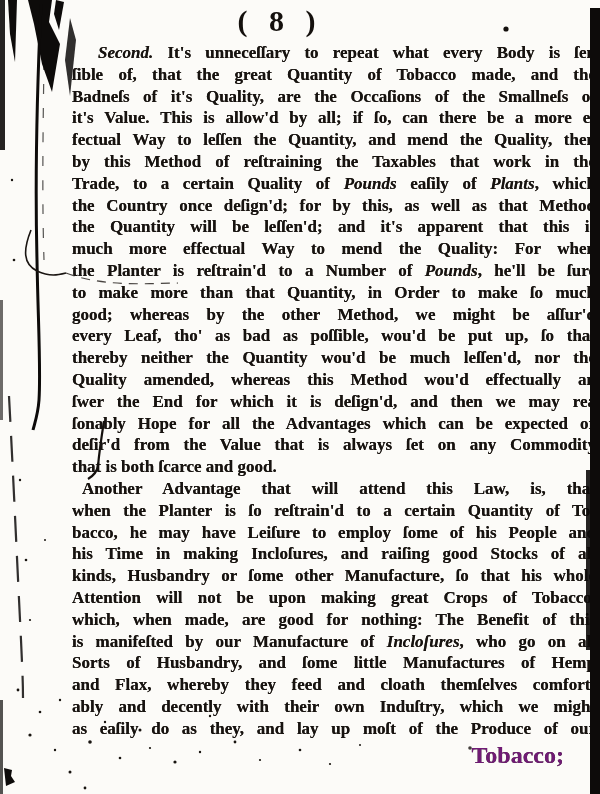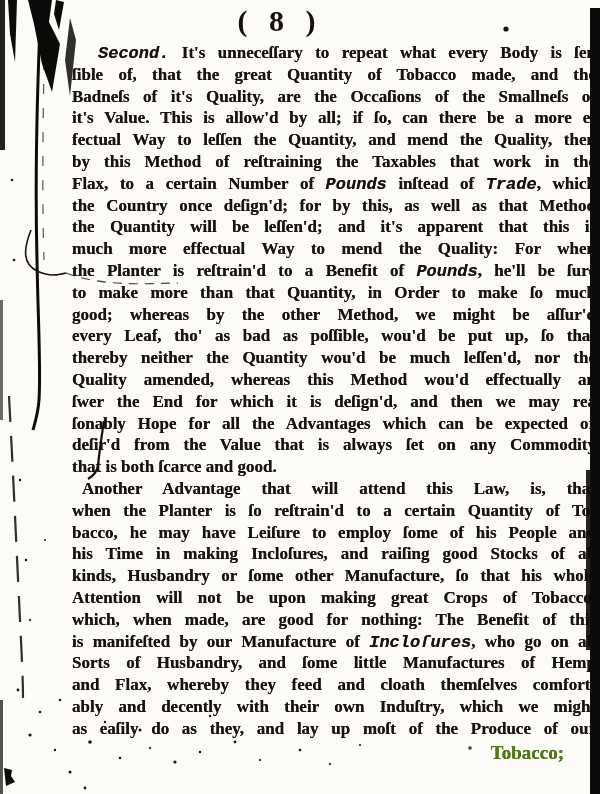--- a/index.html
+++ b/index.html
@@ -16,47 +16,47 @@
   #text-block{
     position:absolute;left:72px;top:42px;width:524px;
     color:#171310;font-size:17px;line-height:21.8px;font-weight:bold;
     text-shadow:0 0 0.5px rgba(25,18,12,0.85);
   }
   .line{
     height:21.8px;overflow:hidden;
     text-align:justify;text-align-last:justify;
   }
   .line.nojust{text-align:left;text-align-last:left;}
-  .line em{font-style:italic;font-family:Liberation Mono, monospace;}
+  .line em{font-style:italic;}
   #catchword{
     position:absolute;top:742px;right:36px;
-    font-size:19px;font-weight:bold;color:#4d7c0f;
+    font-size:24px;font-weight:bold;color:#701a75;
     text-shadow:0 0 0.5px rgba(25,18,12,0.85);
   }
   #artifacts{position:absolute;inset:0;pointer-events:none;}
 </style>
 </head>
 <body>
 
 <div class="page">
 
   <div id="page-header">( 8 )</div>
 
   <div id="text-block">
       <div class="line" style="padding-left: 26px;"><em>Second.</em><span> It's unneceſſary to repeat what every Body is ſen</span></div>
       <div class="line"><span>ſible of, that the great Quantity of Tobacco made, and the</span></div>
       <div class="line"><span>Badneſs of it's Quality, are the Occaſions of the Smallneſs of</span></div>
       <div class="line"><span>it's Value. This is allow'd by all; if ſo, can there be a more ef</span></div>
       <div class="line"><span>fectual Way to leſſen the Quantity, and mend the Quality, then</span></div>
       <div class="line"><span>by this Method of reſtraining the Taxables that work in the</span></div>
-      <div class="line"><span>Flax, to a certain Number of </span><em>Pounds</em><span> inſtead of </span><em>Trade</em><span>, which</span></div>
+      <div class="line"><span>Trade, to a certain Quality of </span><em>Pounds</em><span> eaſily of </span><em>Plants</em><span>, which</span></div>
       <div class="line"><span>the Country once deſign'd; for by this, as well as that Method</span></div>
       <div class="line"><span>the Quantity will be leſſen'd; and it's apparent that this is</span></div>
       <div class="line"><span>much more effectual Way to mend the Quality: For when</span></div>
-      <div class="line"><span>the Planter is reſtrain'd to a Benefit of </span><em>Pounds</em><span>, he'll be ſure</span></div>
+      <div class="line"><span>the Planter is reſtrain'd to a Number of </span><em>Pounds</em><span>, he'll be ſure</span></div>
       <div class="line"><span>to make more than that Quantity, in Order to make ſo much</span></div>
       <div class="line"><span>good; whereas by the other Method, we might be aſſur'd</span></div>
       <div class="line"><span>every Leaf, tho' as bad as poſſible, wou'd be put up, ſo that</span></div>
       <div class="line"><span>thereby neither the Quantity wou'd be much leſſen'd, nor the</span></div>
       <div class="line"><span>Quality amended, whereas this Method wou'd effectually an</span></div>
       <div class="line"><span>ſwer the End for which it is deſign'd, and then we may rea</span></div>
       <div class="line"><span>ſonably Hope for all the Advantages which can be expected or</span></div>
       <div class="line"><span>deſir'd from the Value that is always ſet on any Commodity</span></div>
       <div class="line nojust"><span>that is both ſcarce and good.</span></div>
       <div class="line" style="padding-left: 10px;"><span>Another Advantage that will attend this Law, is, that</span></div>

